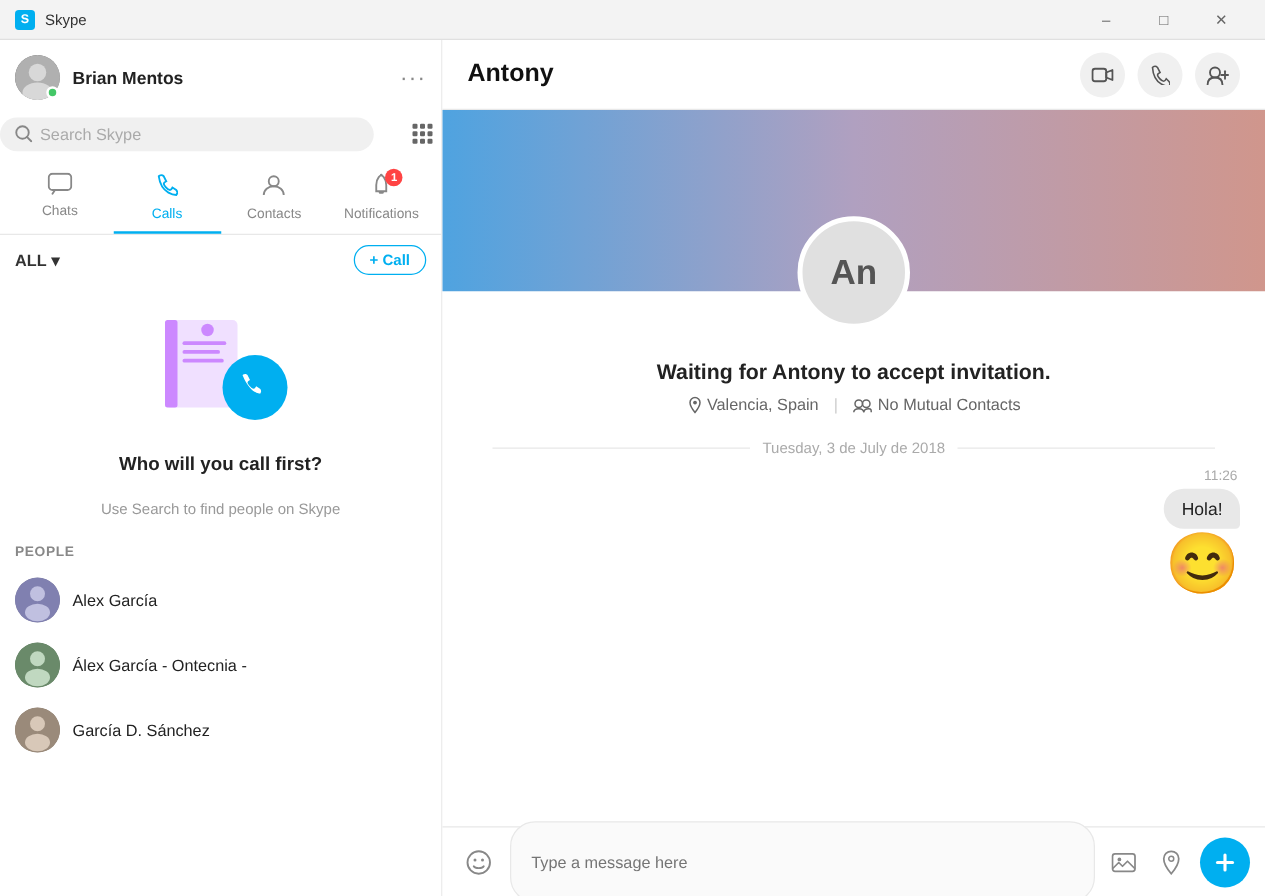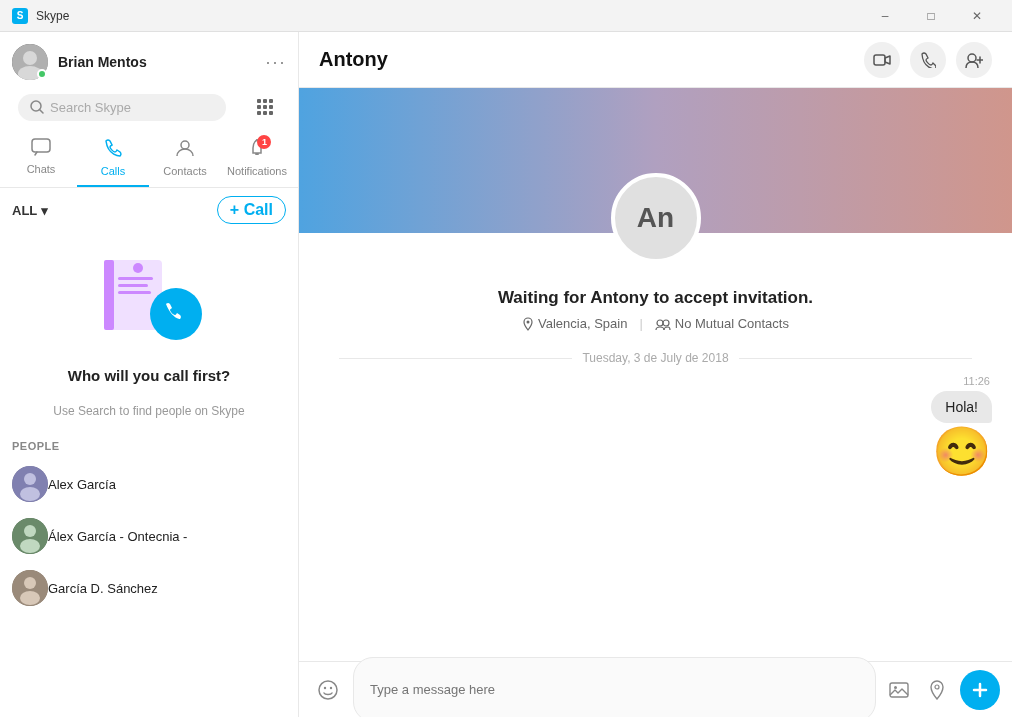--- a/index.html
+++ b/index.html
@@ -34,21 +34,21 @@
 
     
     .app-body {
       display: flex;
       flex: 1;
       overflow: hidden;
     }
 
     
     .sidebar {
-      width: 299px;
+      width: 354px;
       flex-shrink: 0;
       display: flex;
       flex-direction: column;
       border-right: 1px solid #e8e8e8;
       background: #fff;
     }
 
     
     .profile-bar {
       display: flex;
@@ -75,21 +75,21 @@
       width: 10px; height: 10px;
       border-radius: 50%;
       background: #44c767;
       border: 2px solid white;
     }
     .profile-name { font-size: 14px; font-weight: 600; color: #222; flex: 1; }
     .profile-more { font-size: 18px; color: #888; cursor: pointer; letter-spacing: 1px; }
 
     
     .search-bar {
-      padding: 0 18px 8px;
+      padding: 0 0 8px;
       display: flex;
       align-items: center;
       gap: 24px;
     }
     .search-input-wrap {
       flex: 1;
       display: flex;
       align-items: center;
       background: #f0f0f0;
       border-radius: 20px;
@@ -149,21 +149,21 @@
       align-items: center;
       justify-content: space-between;
       padding: 8px 12px;
     }
     .all-btn {
       font-size: 13px; font-weight: 600; color: #333;
       display: flex; align-items: center; gap: 4px; cursor: pointer;
     }
     .new-call-btn {
       display: flex; align-items: center; gap: 4px;
-      font-size: 16px; font-weight: 600;
+      font-size: 12px; font-weight: 600;
       color: #00aff0; cursor: pointer;
       border: 1px solid #00aff0;
       border-radius: 15px;
       padding: 4px 12px;
     }
 
     
     .call-empty {
       display: flex;
       flex-direction: column;
@@ -181,20 +181,21 @@
 
     
     .people-section { padding: 8px 12px 4px; }
     .people-label { font-size: 11px; font-weight: 700; color: #888; letter-spacing: 0.5px; }
     .people-list { overflow-y: auto; flex: 1; }
     .person-item {
       display: flex;
       align-items: center;
       padding: 8px 12px;
       cursor: pointer;
+      gap: 10px;
     }
     .person-avatar {
       width: 36px; height: 36px;
       border-radius: 50%;
       flex-shrink: 0;
       overflow: hidden;
       display: flex; align-items: center; justify-content: center;
       font-weight: bold; color: white; font-size: 13px;
     }
     .person-name { font-size: 13px; color: #222; }

